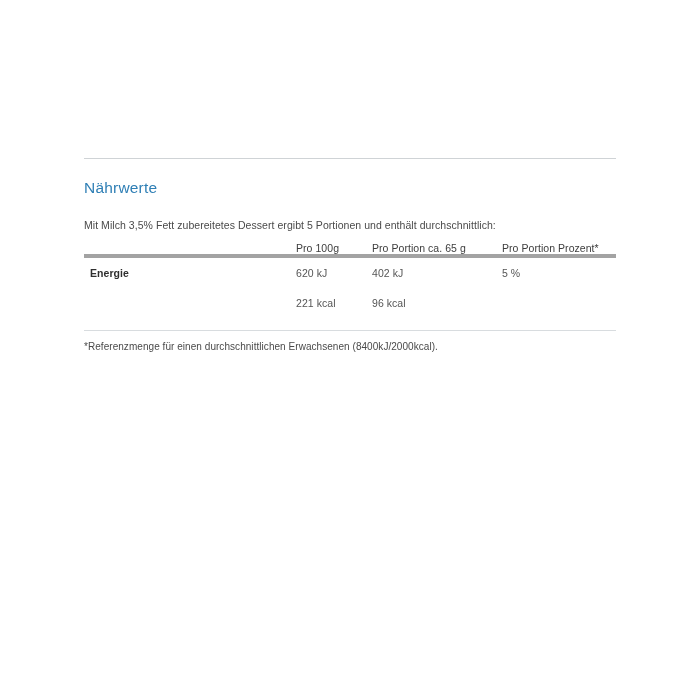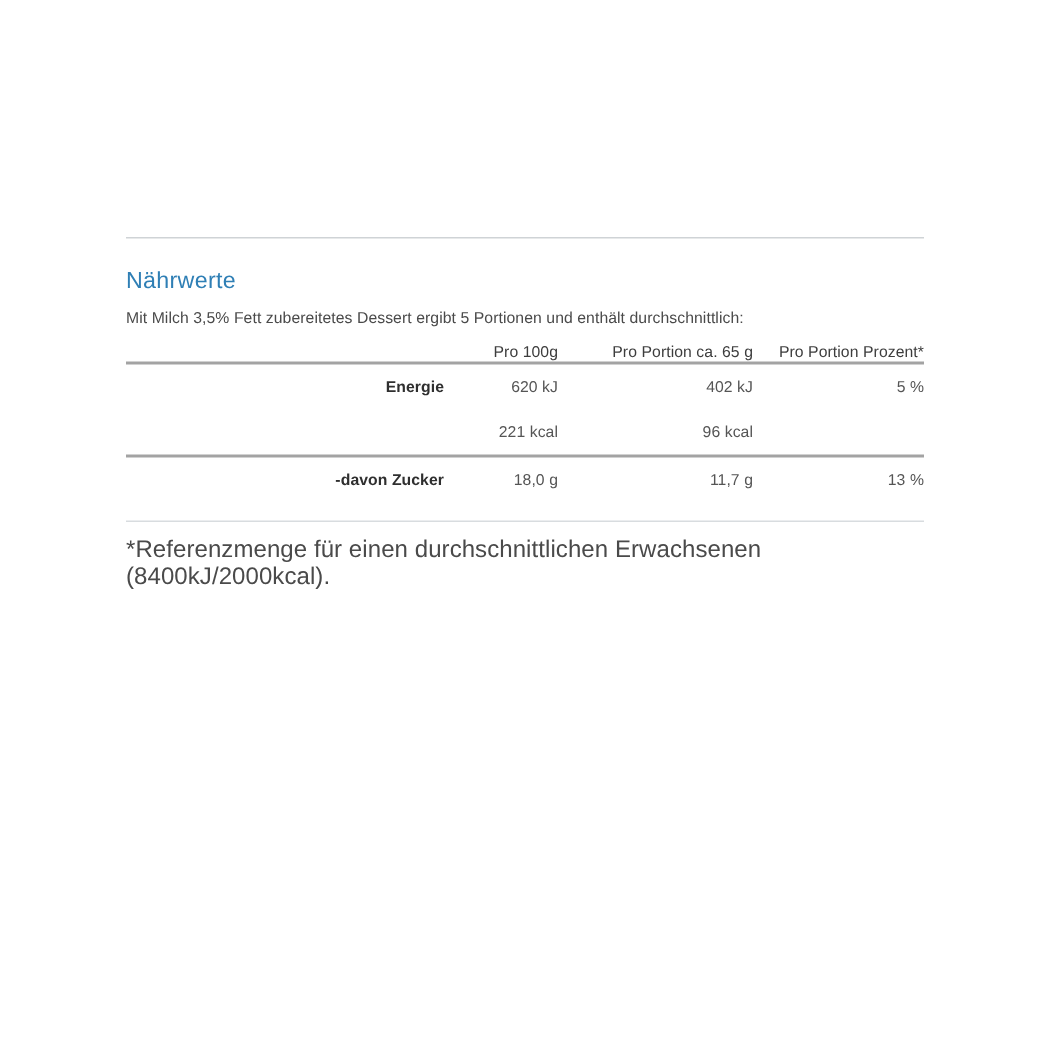--- a/index.html
+++ b/index.html
@@ -31,54 +31,54 @@
     background: #cfd3d6;
     width: 100%;
   }
   .section-title {
     margin-top: 20px;
     font-size: 15.5px;
     color: #2f7fb5;
     letter-spacing: 0.2px;
   }
   .intro {
-    margin-top: 9px;
+    margin-top: 22px;
     font-size: 10.5px;
     color: #4a4a4a;
     letter-spacing: 0.05px;
   }
   table.nutri {
     margin-top: 11px;
     width: 100%;
     border-collapse: collapse;
     font-size: 10.5px;
   }
   table.nutri th,
   table.nutri td {
     padding: 0;
-    text-align: right;
+    text-align: left;
     vertical-align: middle;
     font-weight: normal;
   }
   .col-name  { width: 212px; }
   .col-p100  { width: 76px; }
   .col-pport { width: 130px; }
   .col-ppct  { width: 114px; }
 
   thead th {
     font-size: 10.5px;
     font-weight: bold;
     color: #3d3d3d;
     padding-bottom: 9px;
     letter-spacing: 0.05px;
   }
   thead th.col-name { font-weight: normal; }
 
   tbody tr td {
-    border-top: 2px solid #a3a3a3;
+    border-top: 4px solid #a3a3a3;
     height: 30px;
     color: #555555;
     letter-spacing: 0.05px;
   }
   tbody tr.sub-row td {
     border-top: none;
   }
   tbody td.label {
     font-weight: bold;
     color: #2f2f2f;
@@ -87,21 +87,21 @@
   tbody td.label.indent {
     padding-left: 6px;
   }
   .dash {
     display: inline-block;
     width: 26px;
     color: #2f2f2f;
   }
   .footnote {
     margin-top: 12px;
-    font-size: 16px;
+    font-size: 10px;
     color: #4a4a4a;
     border-top: 1px solid #d8dcdf;
     padding-top: 10px;
     letter-spacing: 0.05px;
   }
   .nowrap { white-space: nowrap; }
 </style>
 </head>
 <body>
 
@@ -141,26 +141,20 @@
         <tr class="sub-row">
           <td class="label"></td>
           <td>221 kcal</td>
           <td>96 kcal</td>
           <td></td>
         </tr>
 
 
 
 
-        <tr>
-          <td class="label indent"><span class="dash">-</span><span>davon Zucker</span></td>
-          <td>18,0 g</td>
-          <td>11,7 g</td>
-          <td>13 %</td>
-        </tr>
 
 
 
       </tbody>
     </table>
 
     <div class="footnote">*Referenzmenge für einen durchschnittlichen Erwachsenen (8400kJ/2000kcal).</div>
 
   </div>
 </div>

